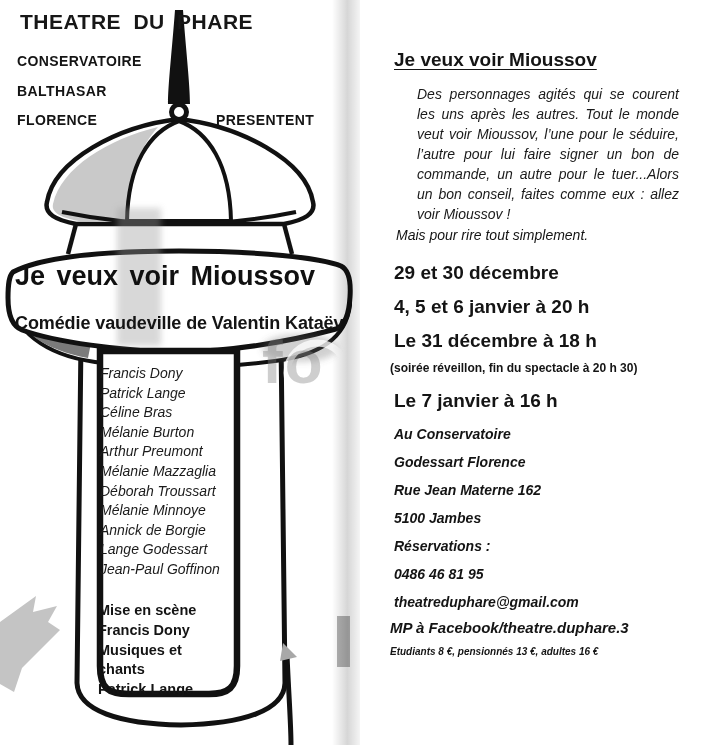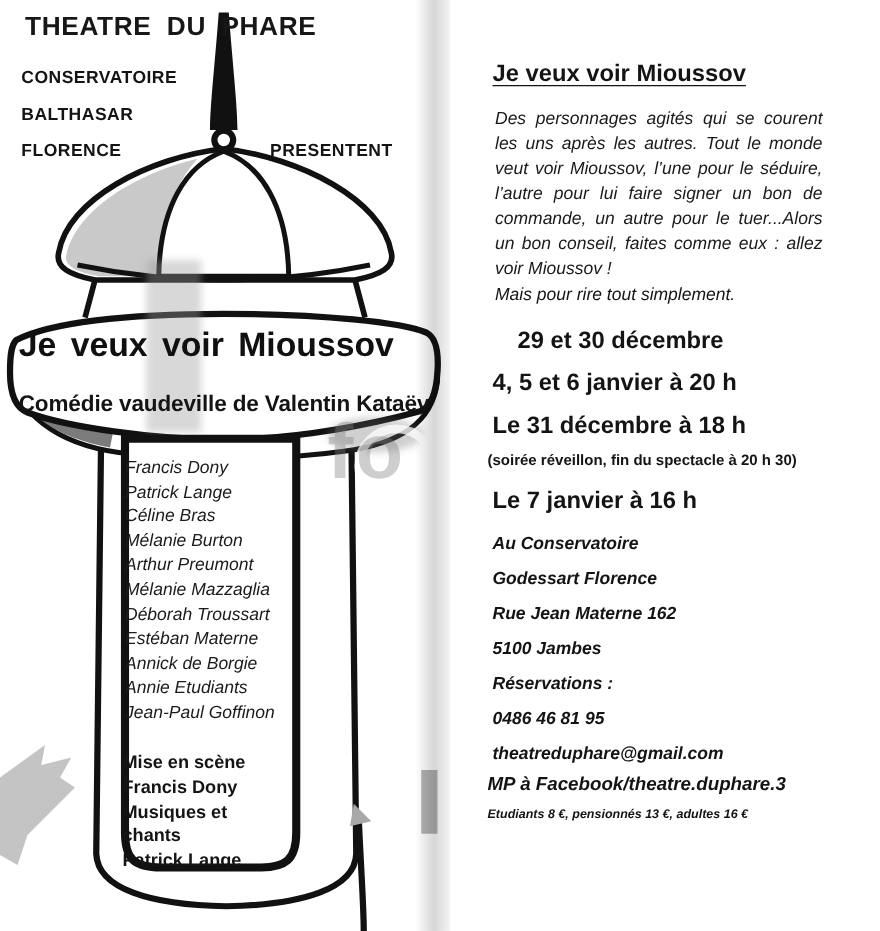--- a/index.html
+++ b/index.html
@@ -21,21 +21,21 @@
   .credits{left:98px;top:601px;width:132px;font-size:14.5px;font-weight:bold;line-height:19.8px;}
   .watermark{left:262px;top:326px;font-size:62px;font-weight:bold;
              color:rgba(125,125,125,.38);letter-spacing:2px;}
   .edge-shade{left:332px;top:0;width:28px;height:745px;
       background:linear-gradient(90deg,rgba(0,0,0,0) 0%,rgba(0,0,0,.16) 55%,rgba(0,0,0,.04) 100%);}
   
   .rc{left:394px;width:266px;}
   .rc-heading{top:49px;font-size:19px;font-weight:bold;text-decoration:underline;
               text-underline-offset:3px;}
   .rc-synopsis{top:84px;font-size:14px;font-style:italic;line-height:20px;
-               text-align:justify;color:#1a1a1a;}
+               text-align:justify;color:#1a1a1a;margin-left:21px;}
   .rc-tagline{top:227px;font-size:14px;font-style:italic;}
   .rc-date{font-size:19px;font-weight:bold;}
   .rc-note{top:361px;font-size:12px;font-weight:bold;}
   .rc-venue{font-size:14px;font-weight:bold;font-style:italic;}
   .rc-fb{top:619px;font-size:15px;font-weight:bold;font-style:italic;}
   .rc-prices{top:646px;font-size:10px;font-weight:bold;font-style:italic;}
 </style>
 </head>
 <body>
 
@@ -89,42 +89,42 @@
 <div class="abs banner-sub ctr">Comédie vaudeville de Valentin Kataëv</div>
 
 <div class="abs cast ctr">
   <div>Francis Dony</div>
   <div>Patrick Lange</div>
   <div>Céline Bras</div>
   <div>Mélanie Burton</div>
   <div>Arthur Preumont</div>
   <div>Mélanie Mazzaglia</div>
   <div>Déborah Troussart</div>
-  <div>Estéban Materne</div>
+  <div>Mélanie Minnoye</div>
   <div>Annick de Borgie</div>
-  <div>Annie Etudiants</div>
+  <div>Lange Godessart</div>
   <div>Jean-Paul Goffinon</div>
 </div>
 
 <div class="abs credits ctr">
   <div>Mise en scène</div>
   <div>Francis Dony</div>
   <div>Musiques et chants</div>
   <div>Patrick Lange</div>
 </div>
 
 <div class="abs edge-shade"></div>
 
 <div class="abs rc rc-heading ctr" style="left:394px;width:266px">Je veux voir Mioussov</div>
 
 <div class="abs rc rc-synopsis" style="left:396px;width:262px">Des personnages agités qui se courent les uns après les autres. Tout le monde veut voir Mioussov, l’une pour le séduire, l’autre pour lui faire signer un bon de commande, un autre pour le tuer...Alors un bon conseil, faites comme eux : allez voir Mioussov !</div>
 
 <div class="abs rc rc-tagline" style="left:396px;width:262px">Mais pour rire tout simplement.</div>
 
-<div class="abs rc rc-date ctr" style="left:414px;width:266px;top:262px">29 et 30 décembre</div>
+<div class="abs rc rc-date ctr" style="left:394px;width:266px;top:262px">29 et 30 décembre</div>
 <div class="abs rc rc-date ctr" style="left:394px;width:266px;top:296px">4, 5 et 6 janvier à 20 h</div>
 <div class="abs rc rc-date ctr" style="left:394px;width:266px;top:330px">Le 31 décembre à 18 h</div>
 <div class="abs rc rc-note ctr" style="left:390px;width:274px">(soirée réveillon, fin du spectacle à 20 h 30)</div>
 <div class="abs rc rc-date ctr" style="left:394px;width:266px;top:390px">Le 7 janvier à 16 h</div>
 
 <div class="abs rc rc-venue ctr" style="left:394px;width:266px;top:426px">Au Conservatoire</div>
 <div class="abs rc rc-venue ctr" style="left:394px;width:266px;top:454px">Godessart Florence</div>
 <div class="abs rc rc-venue ctr" style="left:394px;width:266px;top:482px">Rue Jean Materne 162</div>
 <div class="abs rc rc-venue ctr" style="left:394px;width:266px;top:510px">5100 Jambes</div>
 <div class="abs rc rc-venue ctr" style="left:394px;width:266px;top:538px">Réservations :</div>

